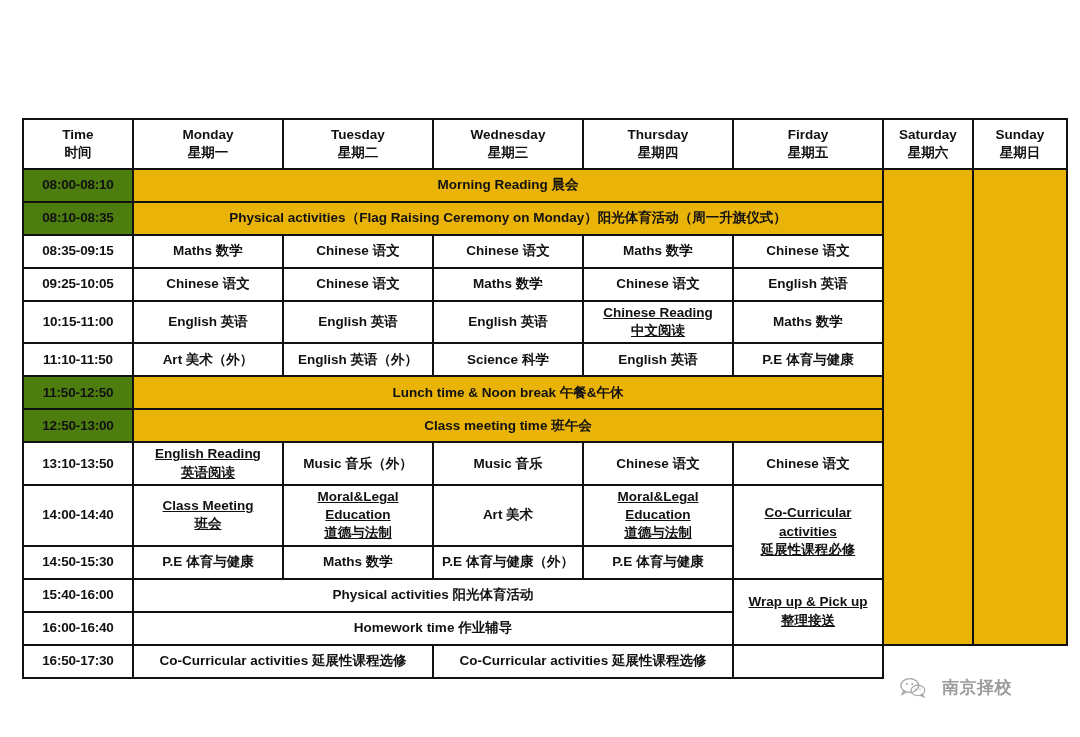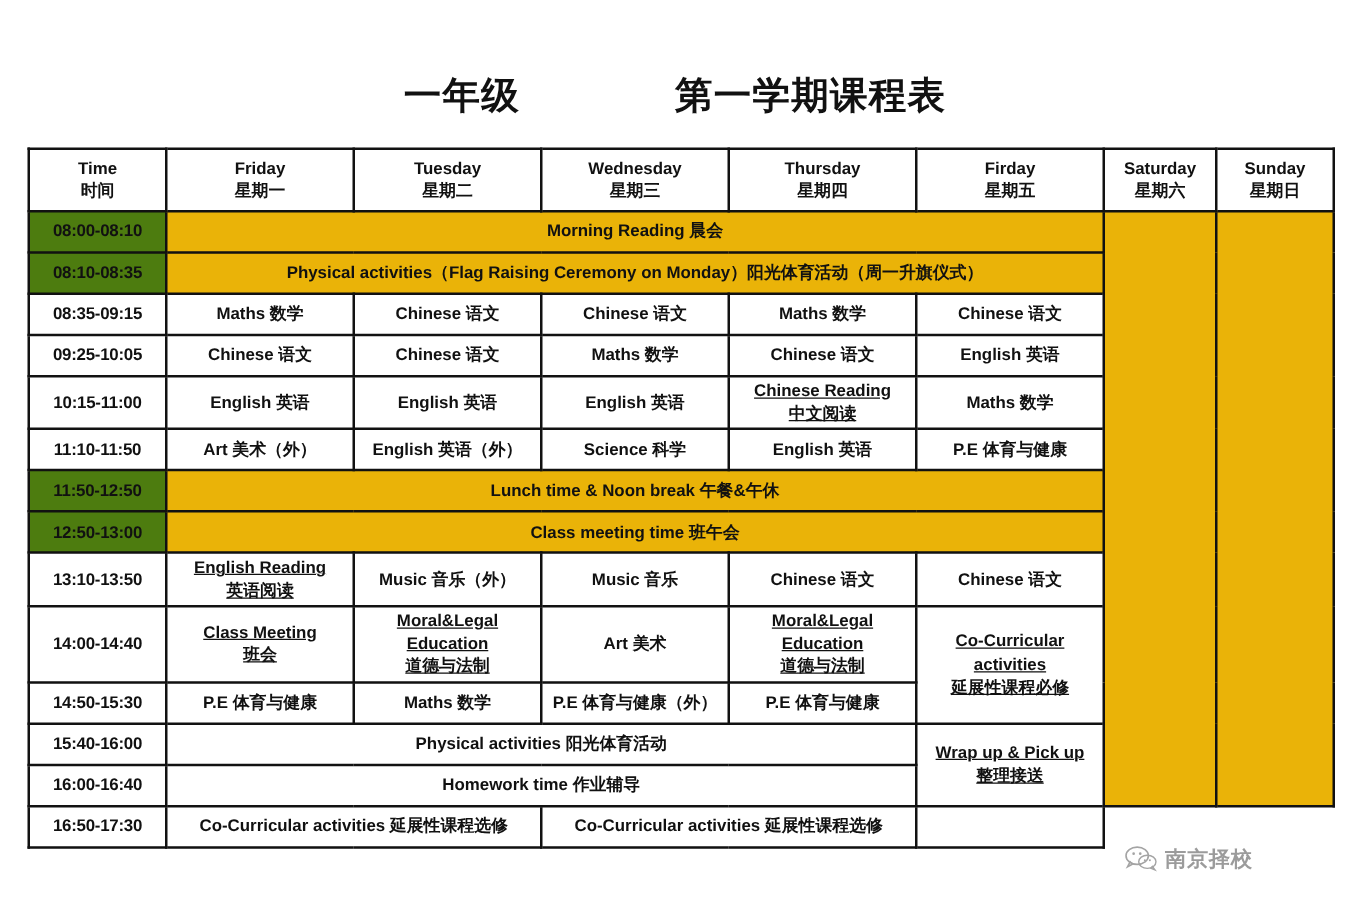--- a/index.html
+++ b/index.html
@@ -89,62 +89,60 @@
   td.wk { background: #ffffff; }
 
   .cell-line { display: block; }
 
   
   .watermark {
     position: absolute;
     left: 900px;
     top: 676px;
     display: flex;
-    gap: 6px;
+    align-items: center;
+    gap: 16px;
     opacity: 0.55;
     pointer-events: none;
   }
   .wm-icon { width: 26px; height: 22px; display: block; }
   .wm-text {
     font-size: 17px;
     font-weight: 700;
     color: #4a4a4a;
     letter-spacing: 0.5px;
     white-space: nowrap;
   }
 </style>
 </head>
 <body>
 
 <div class="page">
 
-  <div class="title-wrap">
-    <div class="title">一年级　　　　第一学期课程表</div>
-  </div>
 
   <div class="table-wrap">
     <table class="schedule">
       <colgroup>
         <col class="c-time">
           <col class="c-day">
           <col class="c-day">
           <col class="c-day">
         <col class="c-day">
           <col class="c-day">
           <col class="c-sat">
           <col class="c-sun">
       </colgroup>
       <thead>
         <tr>
           <th class="hd">
             <span class="en">Time</span>
             <span class="zh">时间</span>
           </th>
           <th class="hd">
-            <span class="en">Friday</span>
+            <span class="en">Monday</span>
             <span class="zh">星期一</span>
           </th>
           <th class="hd">
             <span class="en">Tuesday</span>
             <span class="zh">星期二</span>
           </th>
           <th class="hd">
             <span class="en">Wednesday</span>
             <span class="zh">星期三</span>
           </th>

